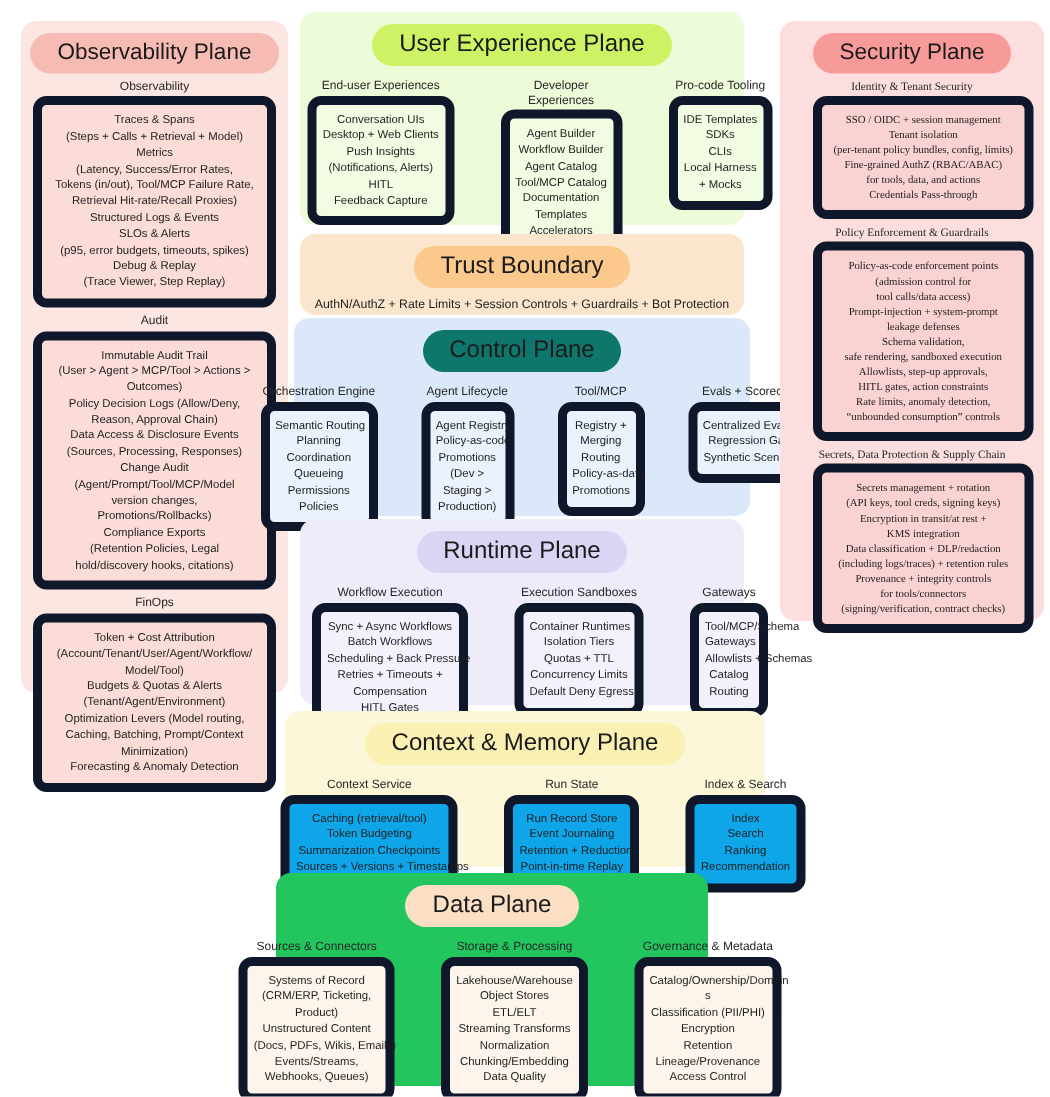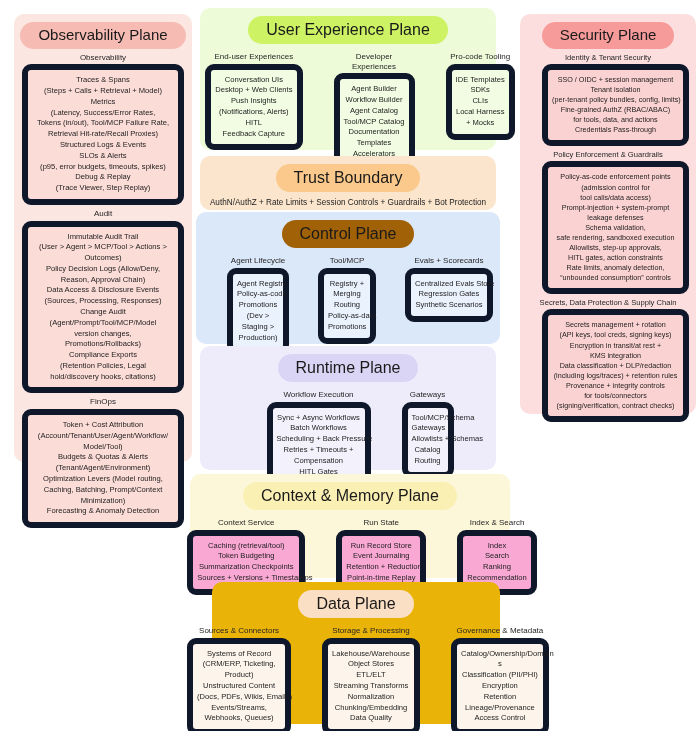--- a/index.html
+++ b/index.html
@@ -100,56 +100,55 @@
     font-size: 8.2px;
     color: #1d1d1d;
     padding: 2px 4px 0 4px;
   }
 
   
   #control-plane {
     left: 196px; top: 212px; width: 304px; height: 132px;
     background: #dbe8fa;
   }
-  #control-plane .plane-title { background: #a16207; }
+  #control-plane .plane-title { background: #0f766e; }
   #control-plane .card { background: #eaf2fd; }
 
   
   #runtime-plane {
     left: 200px; top: 346px; width: 296px; height: 124px;
     background: #eeecfb;
   }
   #runtime-plane .plane-title { background: #dbd5f5; }
   #runtime-plane .card { background: #f3f1fc; }
 
   
   #context-plane {
     left: 190px; top: 474px; width: 320px; height: 104px;
     background: #fcf7d8;
   }
   #context-plane .plane-title { background: #fbf0b4; }
-  #context-plane .card { background: #f9a8d4; }
+  #context-plane .card { background: #0ea5e9; }
 
   
   #data-plane {
     left: 184px; top: 582px; width: 288px; height: 142px;
-    background: #eab308;
-    margin-left: 28px;
+    background: #22c55e;
   }
   #data-plane .plane-title { background: #fbdfc4; }
   #data-plane .card { background: #fdf5ec; }
 
   
   #security-plane {
     left: 520px; top: 14px; width: 176px; height: 400px;
     background: #fcdede;
   }
   #security-plane .plane-title { background: #f79a9a; }
   #security-plane .card { background: #fbd2d2; }
-  #security-plane .stack { padding: 0 7px 6px 7px; }
+  #security-plane .stack { padding: 0 7px 6px 7px; font-family: Liberation Serif, serif; }
   #security-plane .card { font-size: 7.2px; line-height: 1.4; margin-left: 15px; }
   #security-plane .group-label { font-size: 7.6px; }
 </style>
 </head>
 <body>
 
 <div class="canvas">
 
   <section class="plane" id="observability-plane">
     <div class="plane-title">Observability Plane</div>
@@ -240,20 +239,31 @@
   </section>
 
   <section class="plane" id="trust-boundary">
     <div class="plane-title big">Trust Boundary</div>
     <div class="tb-text">AuthN/AuthZ + Rate Limits + Session Controls + Guardrails + Bot Protection</div>
   </section>
 
   <section class="plane" id="control-plane">
     <div class="plane-title big">Control Plane</div>
     <div class="cols" style="gap:5px">
+      <div class="col" style="width:78px">
+        <div class="group-label">Orchestration Engine</div>
+        <div class="card">
+            <span class="ln">Semantic Routing</span>
+            <span class="ln">Planning</span>
+            <span class="ln">Coordination</span>
+            <span class="ln">Queueing</span>
+            <span class="ln">Permissions</span>
+            <span class="ln">Policies</span>
+          </div>
+      </div>
       <div class="col" style="width:62px">
         <div class="group-label">Agent Lifecycle</div>
         <div class="card">
             <span class="ln">Agent Registry</span>
             <span class="ln">Policy-as-code</span>
             <span class="ln">Promotions</span>
             <span class="ln">(Dev &gt;</span>
             <span class="ln">Staging &gt;</span>
             <span class="ln">Production)</span>
           </div>
@@ -284,20 +294,30 @@
     <div class="cols">
       <div class="col" style="width:104px">
         <div class="group-label">Workflow Execution</div>
         <div class="card">
             <span class="ln">Sync + Async Workflows</span>
             <span class="ln">Batch Workflows</span>
             <span class="ln">Scheduling + Back Pressure</span>
             <span class="ln">Retries + Timeouts +</span>
             <span class="ln">Compensation</span>
             <span class="ln">HITL Gates</span>
+          </div>
+      </div>
+      <div class="col" style="width:86px">
+        <div class="group-label">Execution Sandboxes</div>
+        <div class="card">
+            <span class="ln">Container Runtimes</span>
+            <span class="ln">Isolation Tiers</span>
+            <span class="ln">Quotas + TTL</span>
+            <span class="ln">Concurrency Limits</span>
+            <span class="ln">Default Deny Egress</span>
           </div>
       </div>
       <div class="col" style="width:52px">
         <div class="group-label">Gateways</div>
         <div class="card">
             <span class="ln">Tool/MCP/Schema</span>
             <span class="ln">Gateways</span>
             <span class="ln">Allowlists + Schemas</span>
             <span class="ln">Catalog</span>
             <span class="ln">Routing</span>

